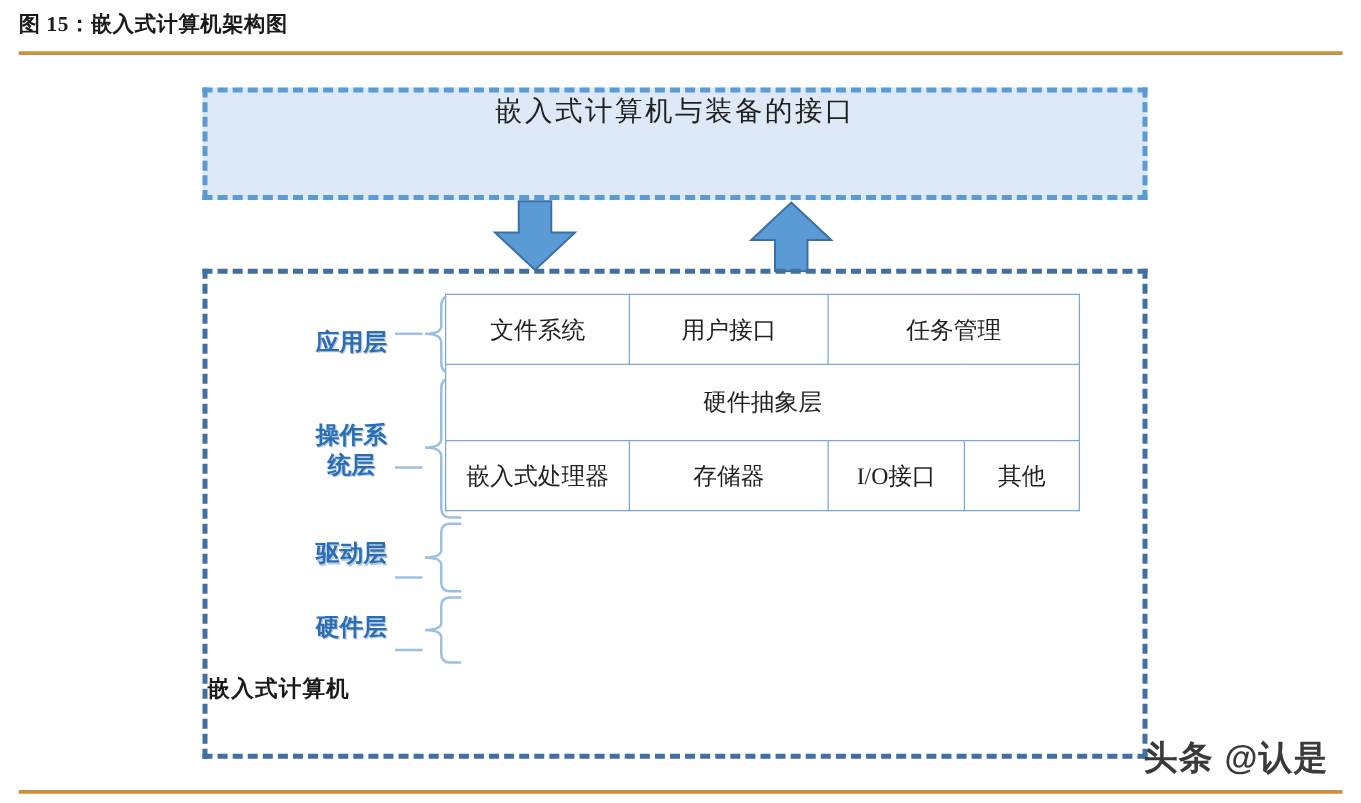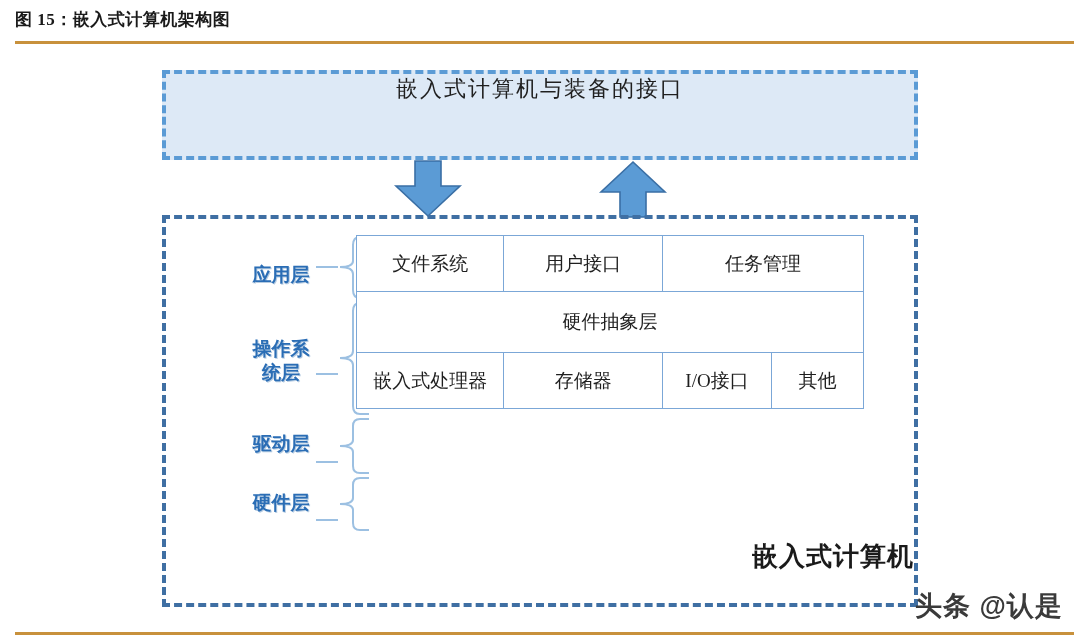--- a/index.html
+++ b/index.html
@@ -129,22 +129,22 @@
   .row-services td { height: 55px; }
   .row-rtos td     { height: 60px; }
   .row-bsp td      { height: 58px; }
   .row-hw td       { height: 55px; }
 
   .caption-inner {
     position: absolute;
     left: 0;
     top: 320px;
     width: 100%;
-    text-align: right;
-    font-size: 26px;
+    text-align: left;
+    font-size: 18px;
     font-weight: bold;
     color: #1a1a1a;
     letter-spacing: 1px;
   }
 
   
   .watermark {
     position: absolute;
     left: 915px;
     top: 588px;

